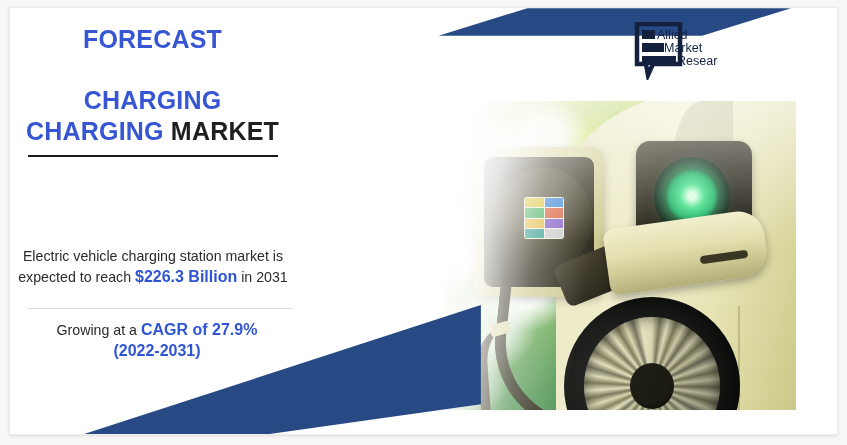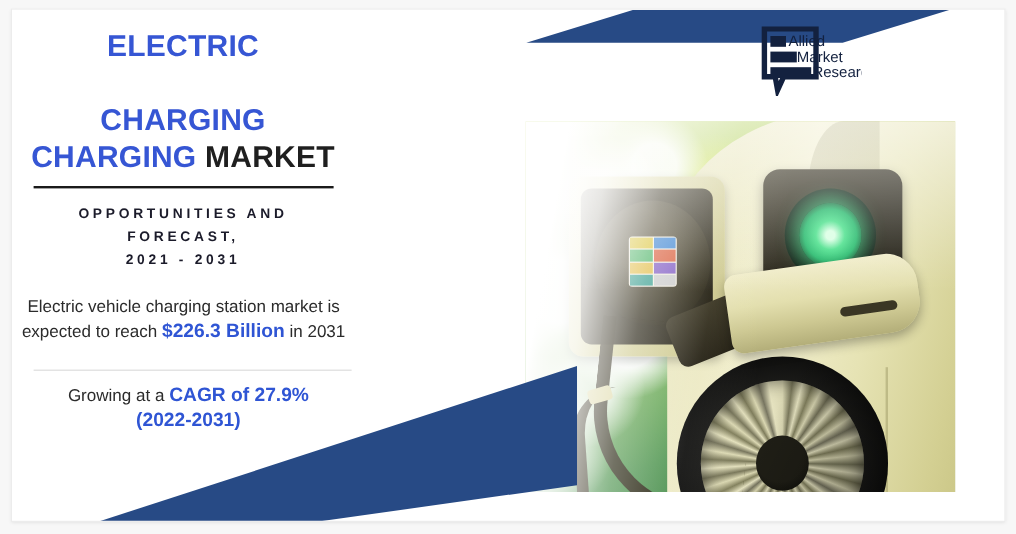--- a/index.html
+++ b/index.html
@@ -423,34 +423,29 @@
         <rect x="16" y="42" width="44" height="18" fill="#13213f"></rect>
         <rect x="16" y="68" width="68" height="18" fill="#13213f"></rect>
 
         <text x="46" y="33" font-family="Liberation Sans, sans-serif" font-size="25" fill="#13213f">Allied</text>
         <text x="60" y="59" font-family="Liberation Sans, sans-serif" font-size="25" fill="#13213f">Market</text>
         <text x="86" y="85" font-family="Liberation Sans, sans-serif" font-size="25" fill="#13213f">Research</text>
       </svg>
     </div>
 
     <div class="title">
-      <span class="hl">ELECTRIC</span><br>
+      <span class="hl">FORECAST</span><br>
       <br>
       <span class="hl">CHARGING</span><br>
       <span class="hl">CHARGING</span>
       <span>MARKET</span>
     </div>
 
     <div class="rule-dark"></div>
 
-    <div class="sub">
-      <span>OPPORTUNITIES AND</span><br>
-      <span>FORECAST,</span><br>
-      <span>2021 - 2031</span>
-    </div>
 
     <div class="lede">
       <span>Electric vehicle charging station market is expected to reach</span>
       <span class="hl">$226.3 Billion</span>
       <span>in 2031</span>
     </div>
 
     <div class="rule-light"></div>
 
     <div class="cagr">

